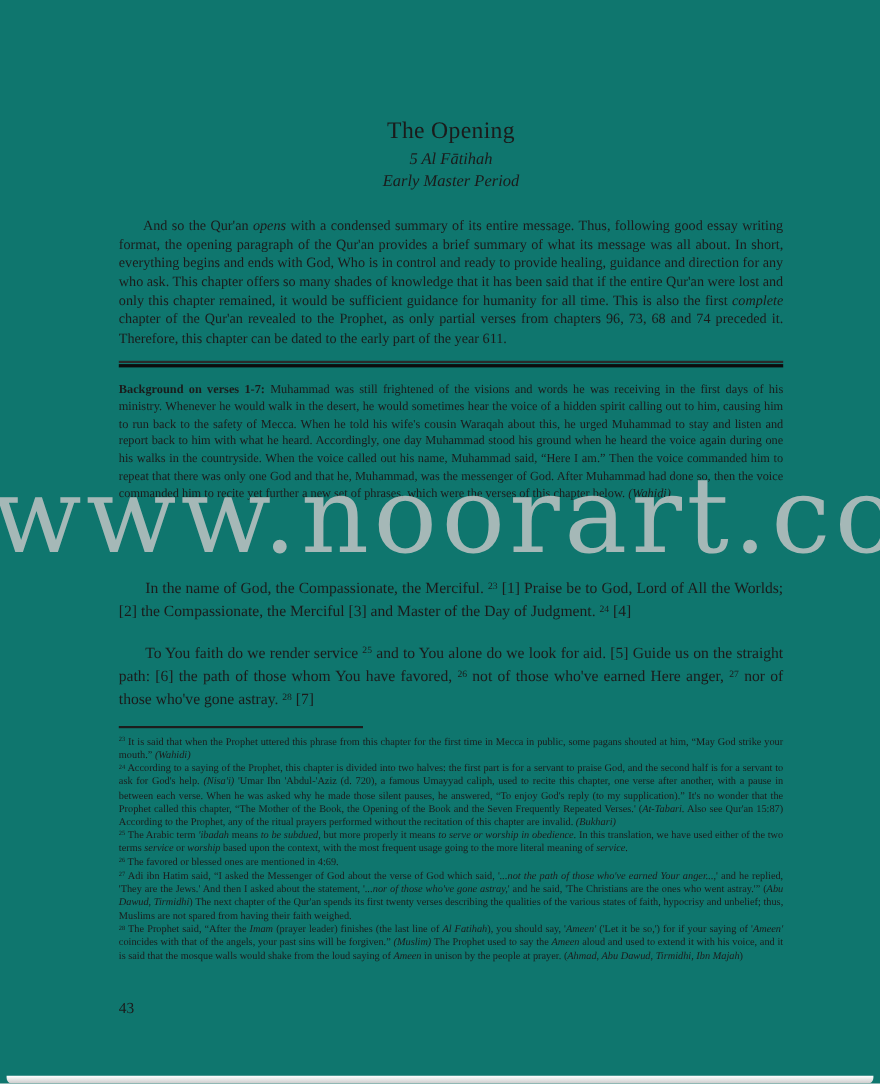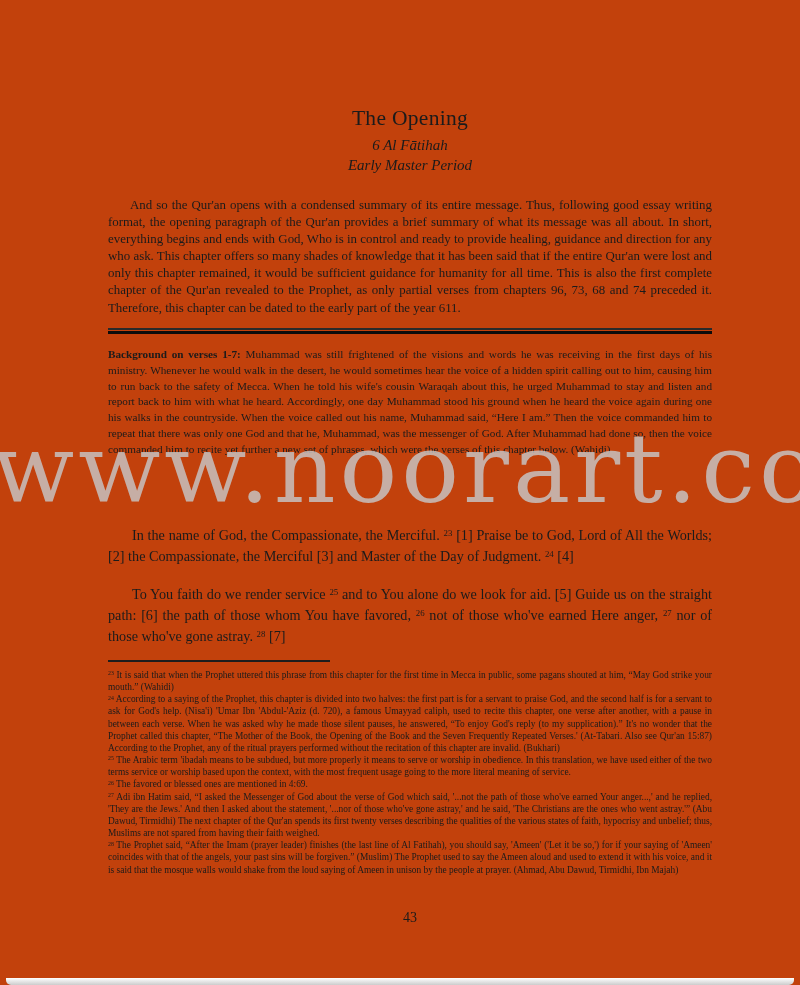--- a/index.html
+++ b/index.html
@@ -1,69 +1,69 @@
 <!DOCTYPE html>
 <html><head>
 <meta charset="utf-8">
 <style>
   html,body{margin:0;padding:0;background:#e8e8e8;}
   .page{
     position:relative;
     width:800px;height:985px;
     margin:0 auto;
-    background:#c2410c;
+    background:#0f766e;
     font-family:"Liberation Serif","DejaVu Serif",serif;
     color:#1b1b1b;
     overflow:hidden;
   }
   .col{position:absolute;left:108px;width:604px;}
   
   .hdr{top:106px;text-align:center;}
   .hdr .title{font-size:21.5px;letter-spacing:.3px;margin:0 0 6px 0;}
   .hdr .sub{font-size:15px;font-style:italic;margin:0 0 3px 0;}
   
   .intro{top:197px;font-size:12.9px;line-height:17.1px;text-align:justify;text-indent:22px;}
   
   .rule{top:328px;}
   .rule .thin{height:1.5px;background:#2a2a2a;}
   .rule .thick{height:3.5px;background:#0c0c0c;margin-top:1px;}
   
   .bg{top:347px;font-size:11.2px;line-height:15.8px;text-align:justify;}
   .b{font-weight:bold;margin-top:36px;}
-  .i{}
+  .i{font-style:italic;}
   
   .verse{font-size:14.2px;line-height:20.8px;text-align:justify;margin-top:44px;}
   .v1{top:481px;text-indent:24px;}
   .v2{top:540px;text-indent:24px;}
   sup{font-size:62%;line-height:0;position:relative;top:-0.45em;vertical-align:baseline;}
   
   .fnsep{top:660px;width:222px;height:2px;background:#1d1d1d;}
   .fns{top:669px;font-size:9.4px;line-height:12.15px;text-align:justify;}
   .fns p{margin:0;}
   
-  .pnum{top:910px;text-align:center;font-size:14px;}
+  .pnum{top:910px;font-size:14px;}
   
   .wm{
     position:absolute;top:421px;left:-8px;width:830px;
     font-family:"DejaVu Serif",serif;
     font-size:96px;line-height:96px;letter-spacing:4px;
     color:rgba(199,199,199,0.82);
     white-space:nowrap;z-index:5;pointer-events:none;
   }
   .scan-edge{position:absolute;left:6px;right:6px;bottom:0;height:7px;
     background:linear-gradient(#ffffff,#cccccc);border-radius:0 0 5px 5px;}
 </style>
 </head>
 <body>
 
 <div class="page">
 
   <div class="col hdr">
     <div class="title">The Opening</div>
-    <div class="sub">6 Al Fātihah</div>
+    <div class="sub">5 Al Fātihah</div>
     <div class="sub">Early Master Period</div>
   </div>
 
   <div class="col intro"><span>And so the Qur'an </span><span class="i">opens</span><span> with a condensed summary of its entire message.  Thus, following good essay writing format, the opening paragraph of the Qur'an provides a brief summary of what its message was all about.  In short, everything begins and ends with God, Who is in control and ready to provide healing, guidance and direction for any who ask.  This chapter offers so many shades of knowledge that it has been said that if the entire Qur'an were lost and only this chapter remained, it would be sufficient guidance for humanity for all time.  This is also the first </span><span class="i">complete</span><span> chapter of the Qur'an revealed to the Prophet, as only partial verses from chapters 96, 73, 68 and 74 preceded it.  Therefore, this chapter can be dated to the early part of the year 611.</span></div>
 
   <div class="col rule">
     <div class="thin"></div>
     <div class="thick"></div>
   </div>
 

